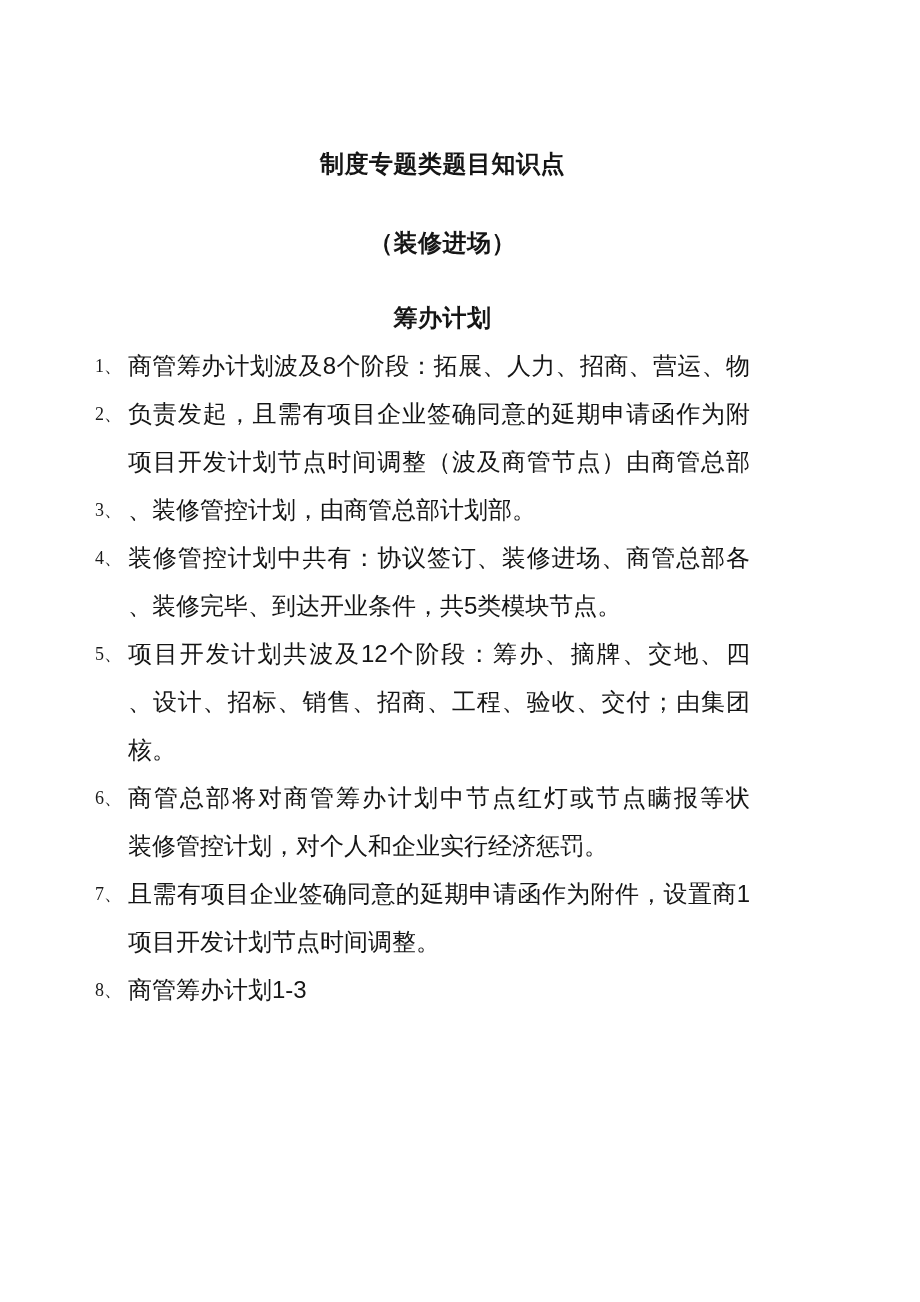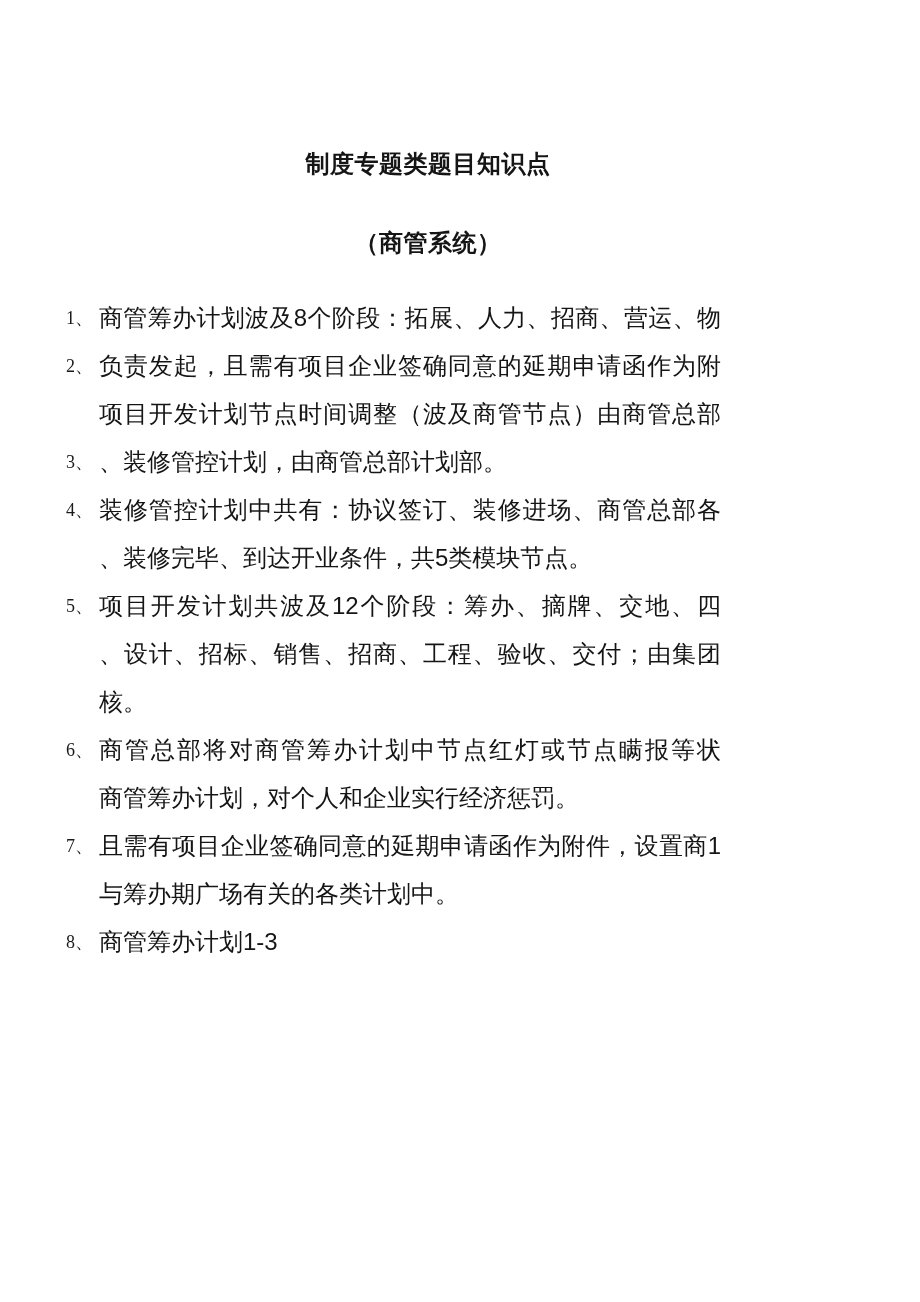--- a/index.html
+++ b/index.html
@@ -11,21 +11,21 @@
     width: 920px;
     height: 1302px;
     font-family: "Liberation Sans", sans-serif;
     color: #151515;
     overflow: hidden;
   }
   .doc-page {
     box-sizing: border-box;
     width: 920px;
     height: 1066px;
-    padding: 140px 130px 0 66px;
+    padding: 140px 130px 0 95px;
     background: #ffffff;
   }
   .doc-title,
   .doc-subtitle,
   .doc-section-heading {
     text-align: center;
     font-size: 24px;
     font-weight: bold;
     line-height: 48px;
     letter-spacing: 0.5px;
@@ -62,21 +62,22 @@
   .doc-item-text .doc-line:last-child {
     text-align-last: left;
   }
 </style>
 </head>
 <body>
 
 <div class="doc-page">
 
   <div class="doc-title">制度专题类题目知识点</div>
-  <div class="doc-subtitle">（商管系统）</div>
+  <div class="doc-subtitle">（装修进场）</div>
+  <div class="doc-section-heading">筹办计划</div>
 
   <div class="doc-list">
 
     <div class="doc-item">
       <span class="doc-item-marker">1、</span>
       <div class="doc-item-text">
         <div class="doc-line">商管筹办计划波及8个阶段：拓展、人力、招商、营运、物管、</div>
       </div>
     </div>
 
@@ -109,29 +110,29 @@
         <div class="doc-line">项目开发计划共波及12个阶段：筹办、摘牌、交地、四证、经营</div>
         <div class="doc-line">、设计、招标、销售、招商、工程、验收、交付；由集团实行考</div>
         <div class="doc-line">核。</div>
       </div>
     </div>
 
     <div class="doc-item">
       <span class="doc-item-marker">6、</span>
       <div class="doc-item-text">
         <div class="doc-line">商管总部将对商管筹办计划中节点红灯或节点瞒报等状况，按节</div>
-        <div class="doc-line">商管筹办计划，对个人和企业实行经济惩罚。</div>
+        <div class="doc-line">装修管控计划，对个人和企业实行经济惩罚。</div>
       </div>
     </div>
 
     <div class="doc-item">
       <span class="doc-item-marker">7、</span>
       <div class="doc-item-text">
         <div class="doc-line">且需有项目企业签确同意的延期申请函作为附件，设置商1至</div>
-        <div class="doc-line">与筹办期广场有关的各类计划中。</div>
+        <div class="doc-line">项目开发计划节点时间调整。</div>
       </div>
     </div>
 
     <div class="doc-item">
       <span class="doc-item-marker">8、</span>
       <div class="doc-item-text">
         <div class="doc-line">商管筹办计划1-3</div>
       </div>
     </div>
 

